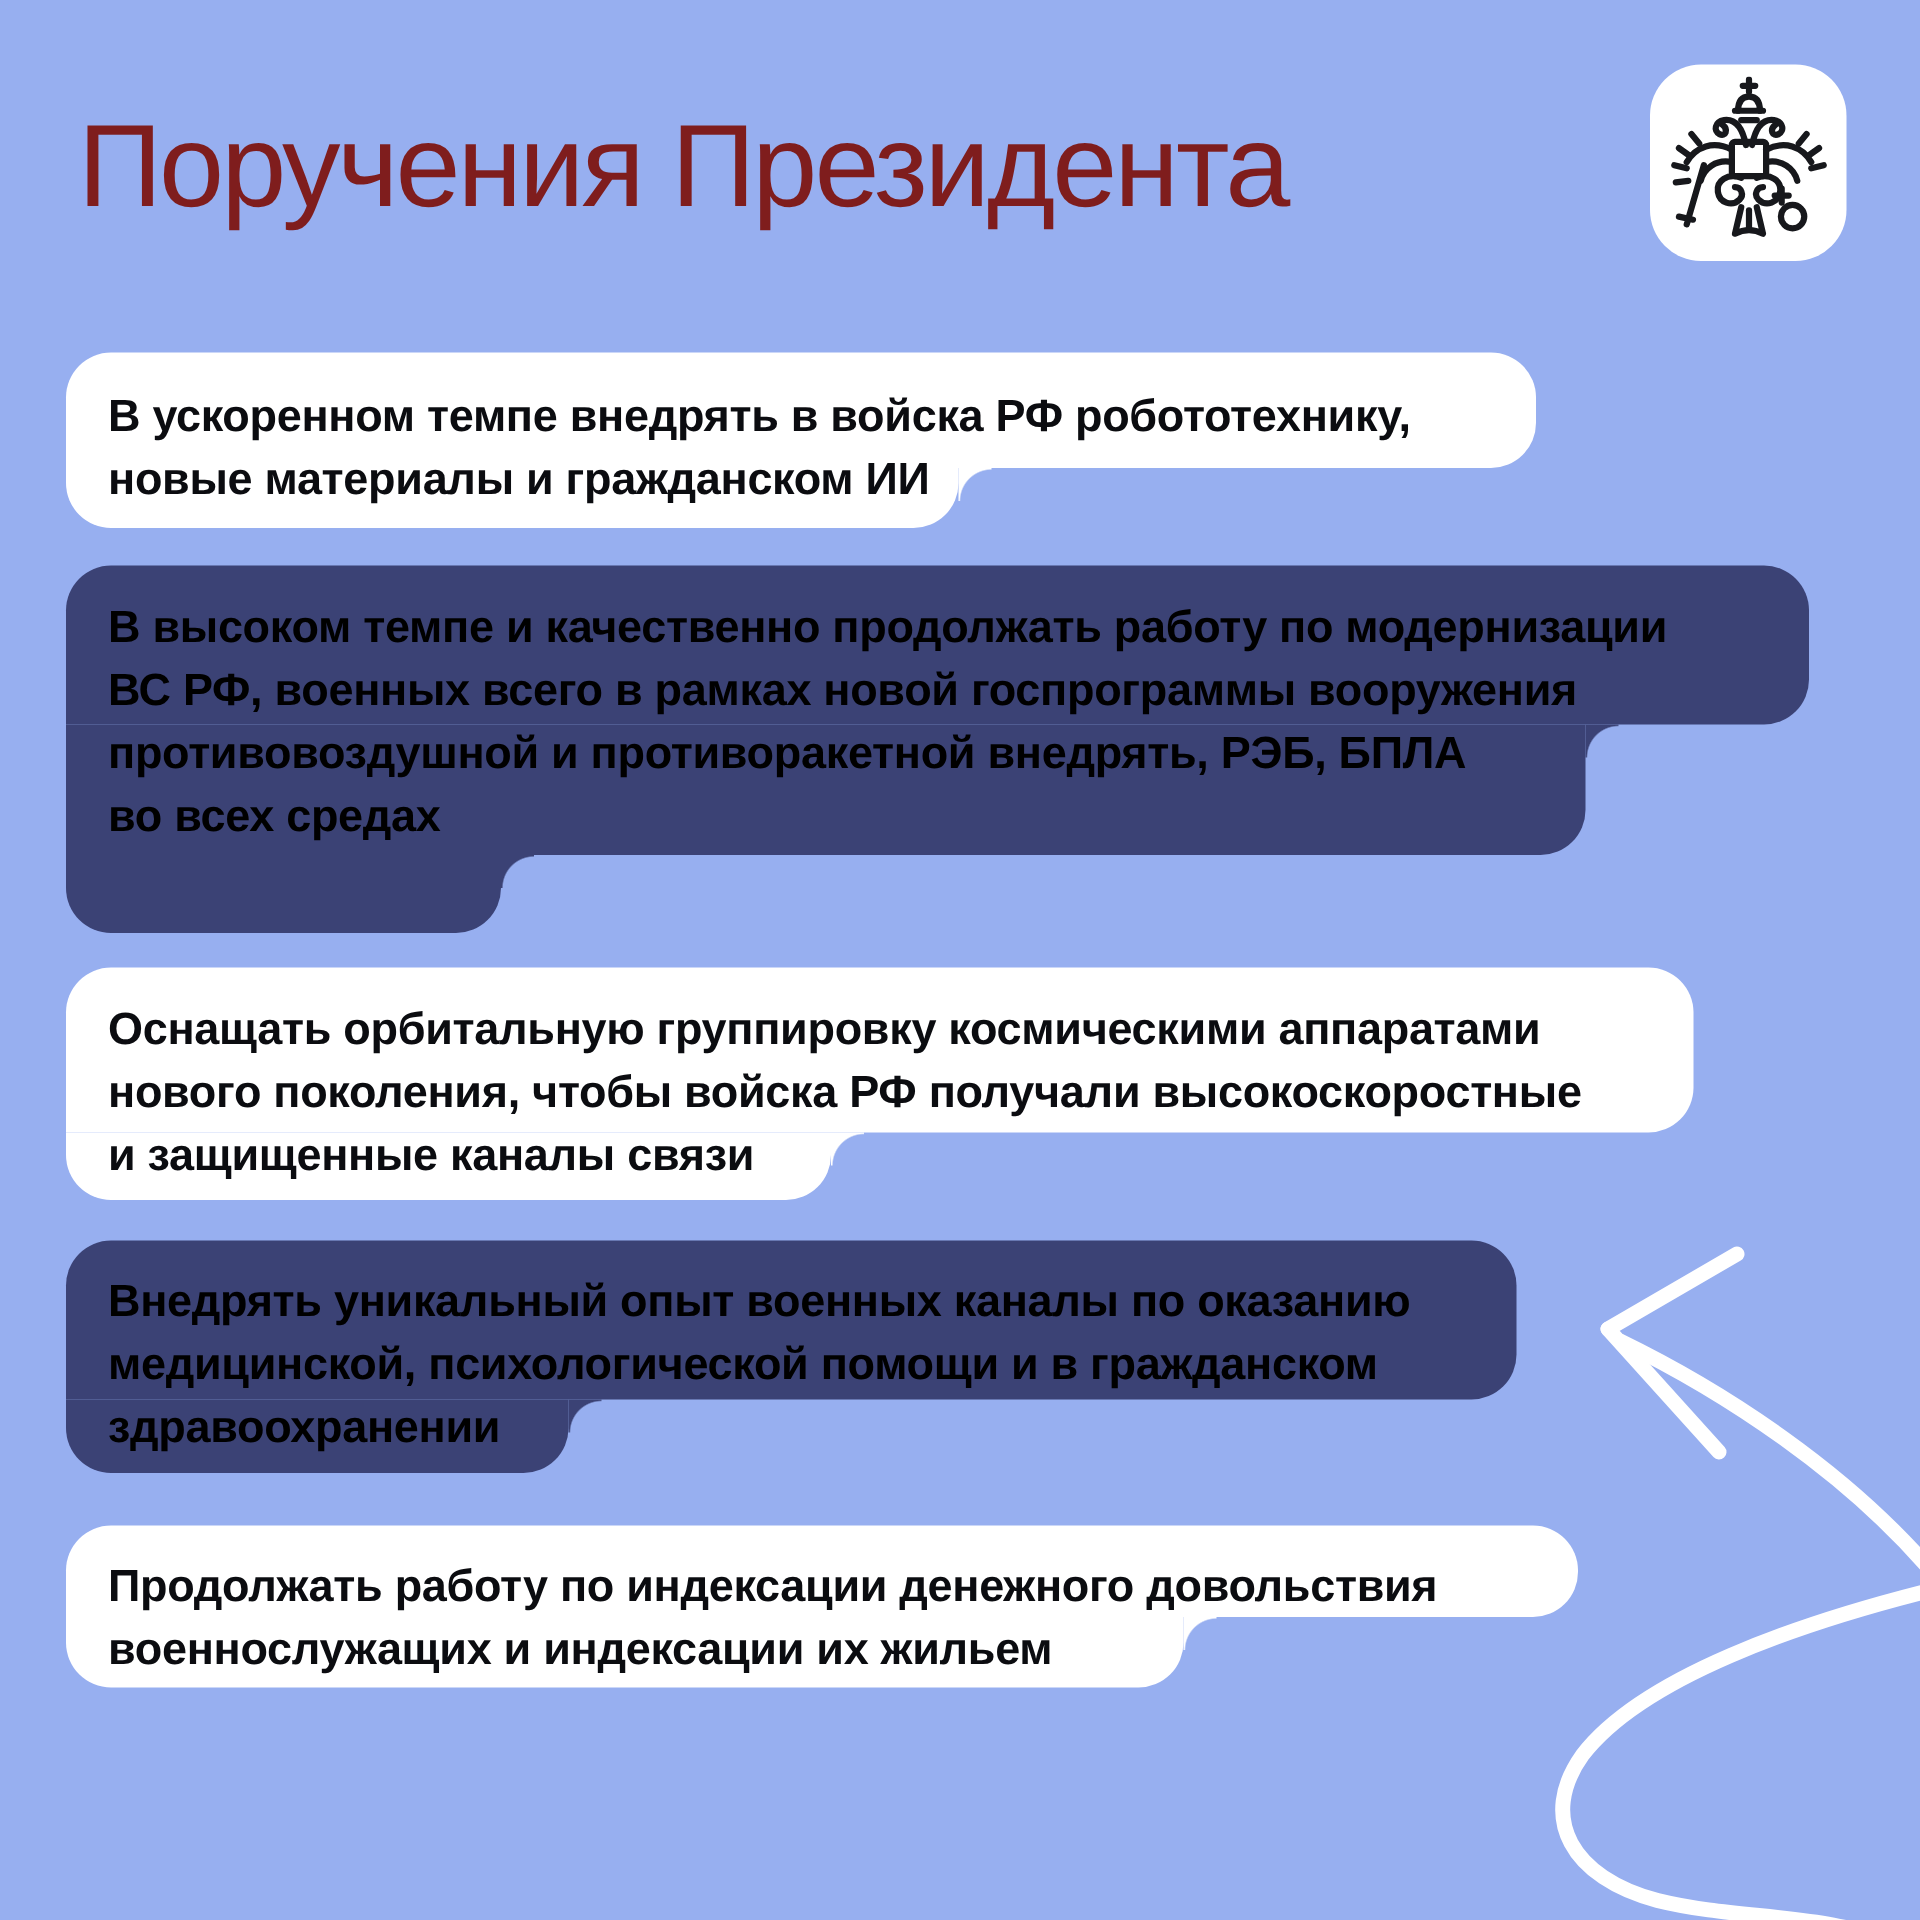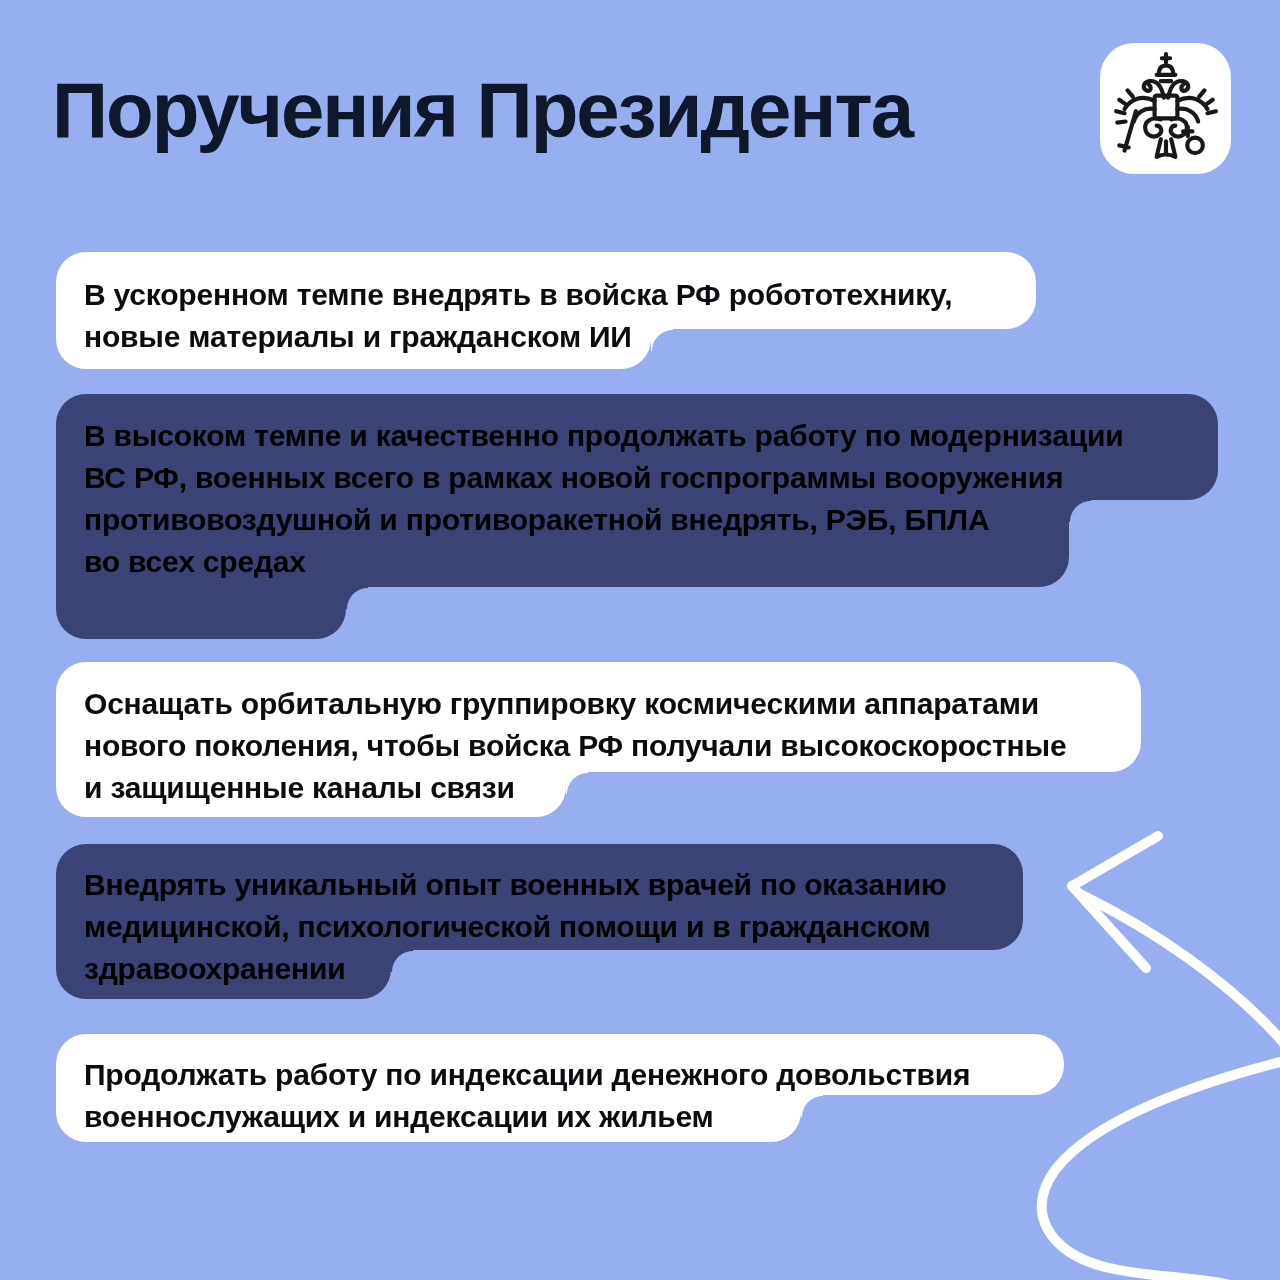--- a/index.html
+++ b/index.html
@@ -3,29 +3,29 @@
 <meta charset="utf-8">
 <style>
   html,body{margin:0;padding:0;}
   body{
     width:1280px;height:1280px;position:relative;overflow:hidden;
     background:#97aff0;
     font-family:"Liberation Sans","DejaVu Sans",sans-serif;
   }
   .title{
     position:absolute;left:52px;top:70px;
-    font-size:78px;line-height:1.05;font-weight:700;
-    letter-spacing:-2px;color:#0f172a;white-space:nowrap;
+    font-size:78px;line-height:1.05;font-weight:400;
+    letter-spacing:-2px;color:#7f1d1d;white-space:nowrap;
   }
   .logo{
     position:absolute;left:1100px;top:43px;width:131px;height:131px;
     background:#ffffff;border-radius:34px;
     display:flex;align-items:center;justify-content:center;
   }
-  .card{position:absolute;left:56px;margin-top:17px;}
+  .card{position:absolute;left:44px;}
   .card.light{--c:#ffffff;color:#0b0c10;}
   .card.dark{--c:#3b4275;color:#000000;}
   .shape{position:absolute;left:0;top:0;}
   .seg{background:var(--c);position:relative;}
   .seg.r-first{border-radius:30px 30px 30px 0;}
   .seg.r-mid{border-radius:0 0 30px 0;}
   .seg.r-last{border-radius:0 0 30px 30px;}
   
   .seg.step::before{
     content:"";position:absolute;left:100%;top:0;width:22px;height:22px;
@@ -116,21 +116,21 @@
     <div>и защищенные каналы связи</div>
   </div>
 </div>
 
 <div class="card dark" style="top:827px;width:967px;height:155px">
   <div class="shape">
     <div class="seg r-first" style="width:967px;height:106px"></div>
     <div class="seg r-last step" style="width:335px;height:49px"></div>
   </div>
   <div class="content" style="top:20px">
-    <div>Внедрять уникальный опыт военных врачей по оказанию</div>
+    <div>Внедрять уникальный опыт военных каналы по оказанию</div>
     <div>медицинской, психологической помощи и в гражданском</div>
     <div>здравоохранении</div>
   </div>
 </div>
 
 <div class="card light" style="top:1017px;width:1008px;height:116px">
   <div class="shape">
     <div class="seg r-first" style="width:1008px;height:61px"></div>
     <div class="seg r-last step" style="width:745px;height:47px"></div>
   </div>

